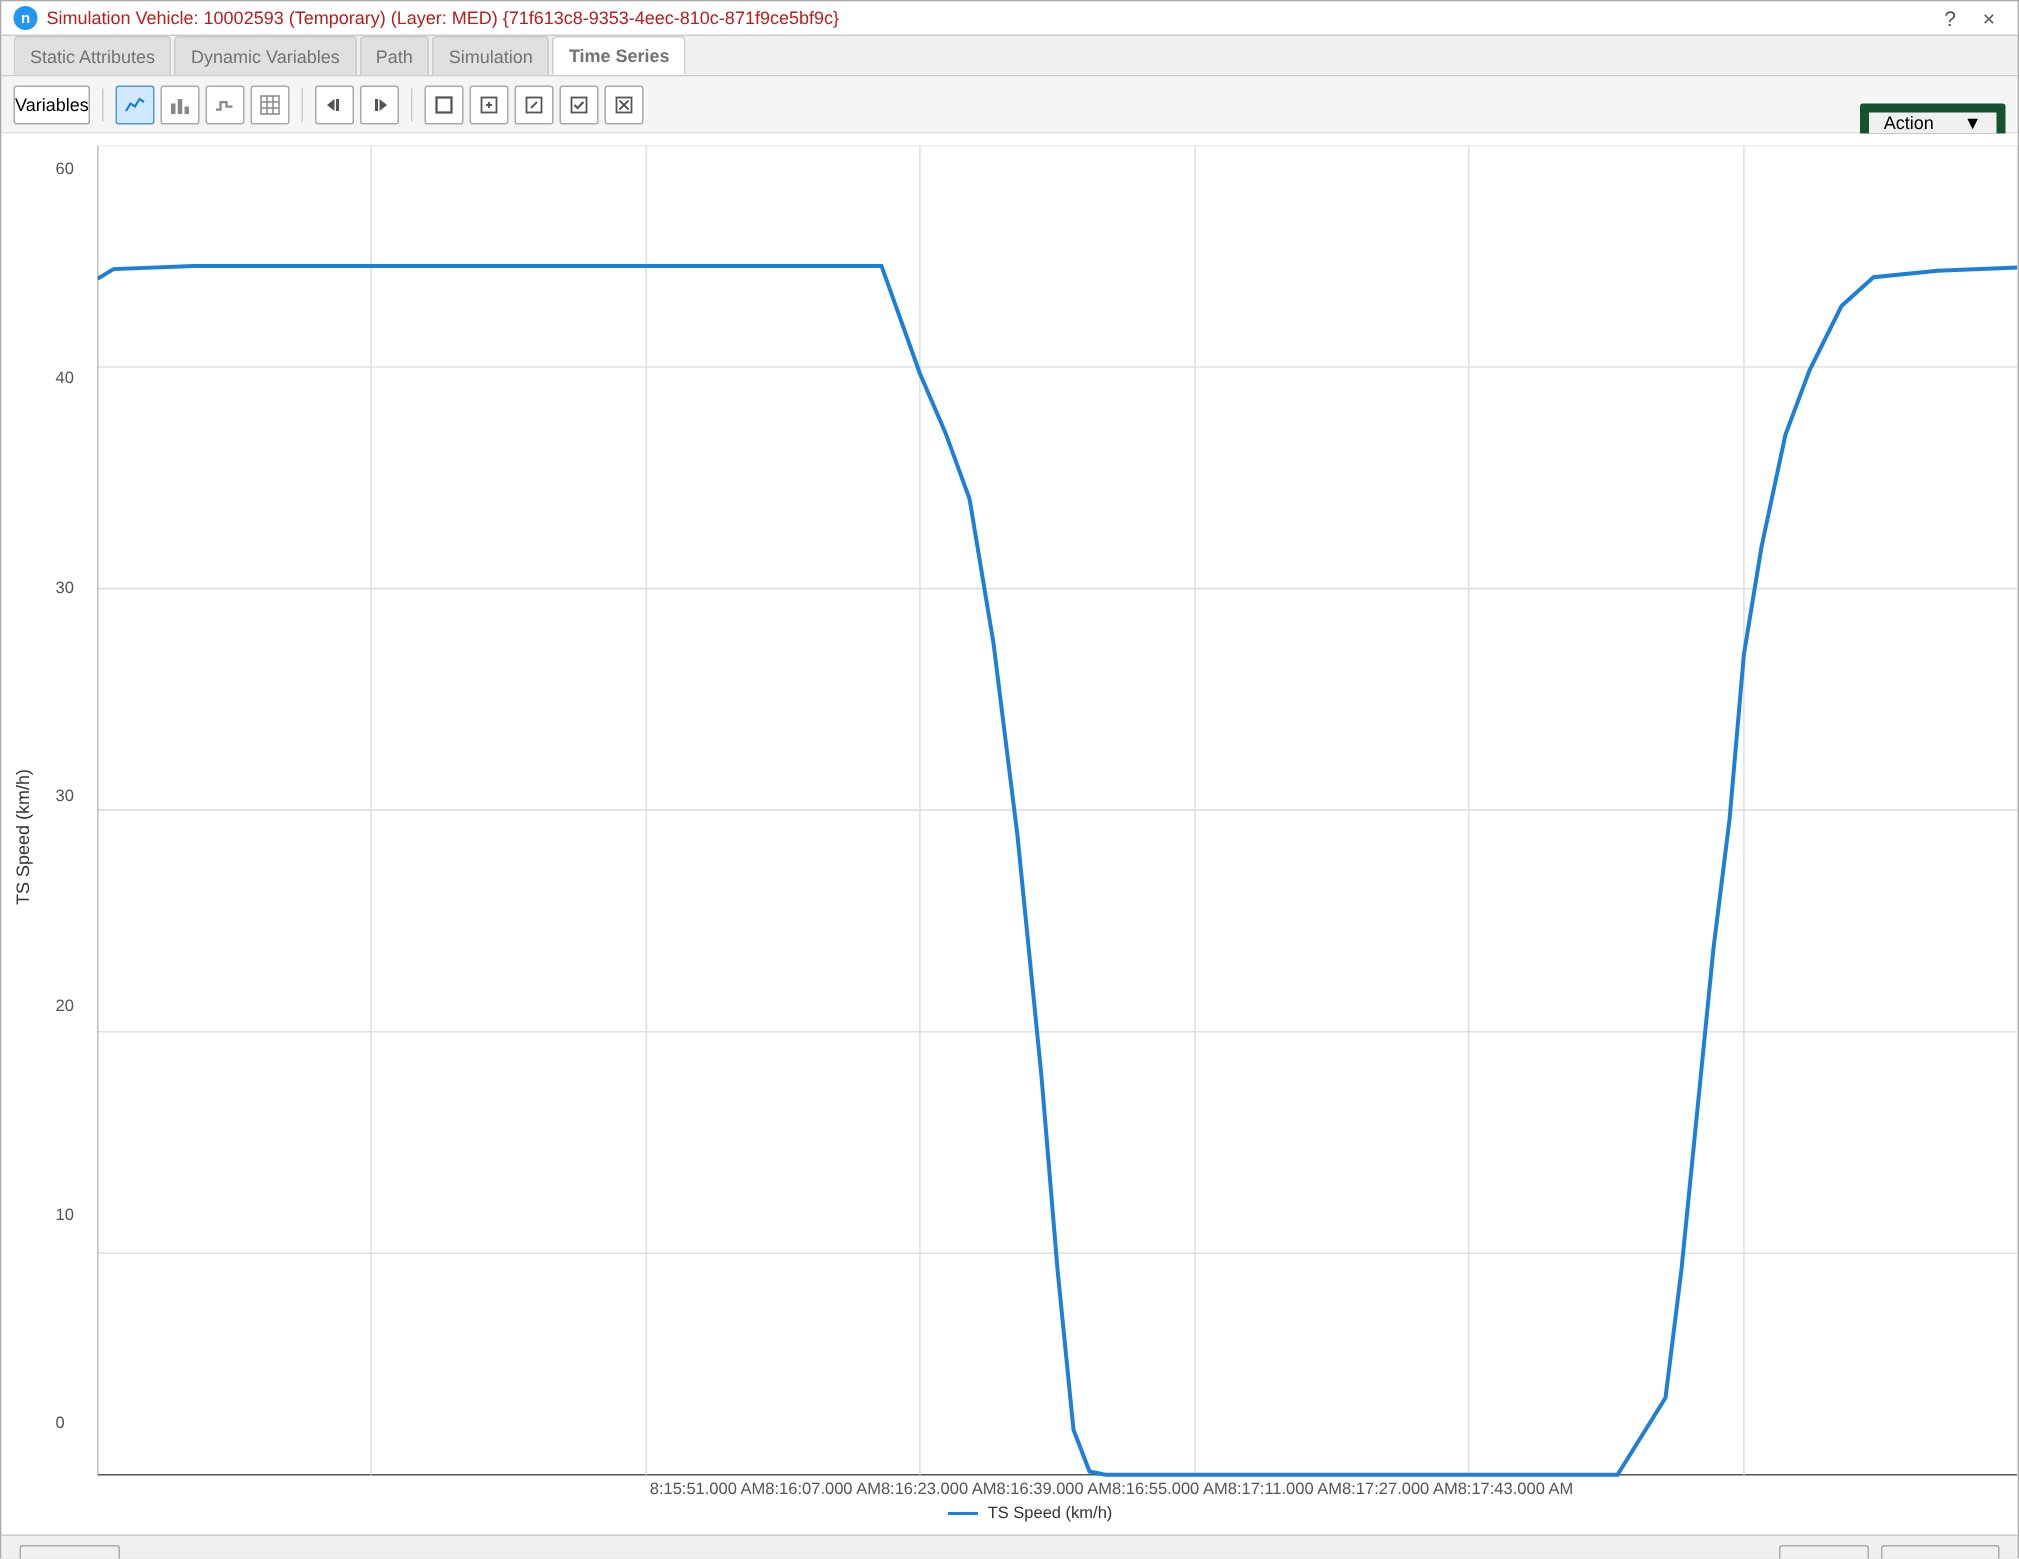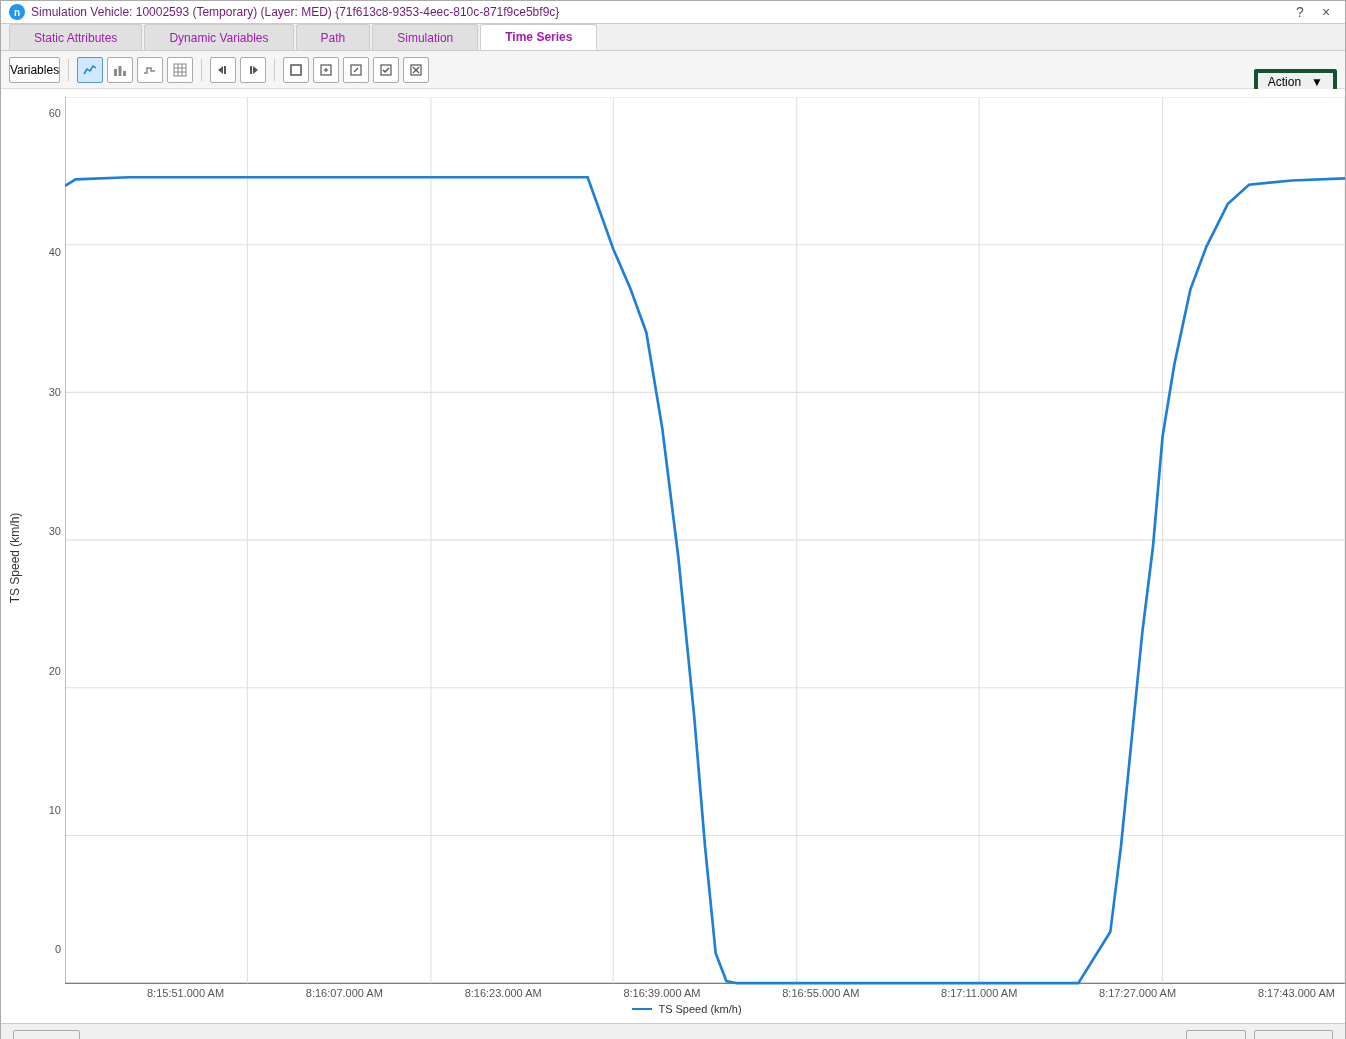--- a/index.html
+++ b/index.html
@@ -3,46 +3,46 @@
   <meta charset="utf-8">
   <style>
     * { box-sizing: border-box; margin: 0; padding: 0; }
     body { font-family: 'Segoe UI', Arial, sans-serif; font-size: 12px; background: #f0f0f0; color: #222; width: 1346px; height: 1039px; overflow: hidden; }
 
     .window { width: 1346px; height: 1039px; background: #f0f0f0; border: 1px solid #aaa; display: flex; flex-direction: column; }
 
     .title-bar { background: #fff; border-bottom: 1px solid #ccc; display: flex; align-items: center; padding: 0 8px; height: 32px; justify-content: space-between; }
     .title-bar-left { display: flex; align-items: center; gap: 6px; }
     .title-icon { width: 16px; height: 16px; background: #2196F3; border-radius: 50%; display: flex; align-items: center; justify-content: center; color: white; font-size: 10px; font-weight: bold; }
-    .title-text { font-size: 12px; color: #701a75; }
+    .title-text { font-size: 12px; color: #b91c1c; }
     .title-bar-right { display: flex; gap: 4px; }
     .title-btn { width: 22px; height: 22px; border: none; background: transparent; cursor: pointer; font-size: 14px; color: #555; display: flex; align-items: center; justify-content: center; }
 
     .tabs { background: #f0f0f0; border-bottom: 1px solid #ccc; display: flex; align-items: flex-end; padding: 0 8px; gap: 2px; height: 30px; }
-    .tab { padding: 4px 24px; background: #e0e0e0; border: 1px solid #ccc; border-bottom: none; cursor: pointer; font-size: 12px; color: #a21caf; border-radius: 3px 3px 0 0; height: 26px; display: flex; align-items: center; }
+    .tab { padding: 4px 10px; background: #e0e0e0; border: 1px solid #ccc; border-bottom: none; cursor: pointer; font-size: 12px; color: #737373; border-radius: 3px 3px 0 0; height: 26px; display: flex; align-items: center; }
     .tab.active { background: #fff; border-bottom: 1px solid #fff; font-weight: bold; }
 
     .toolbar { background: #f5f5f5; border-bottom: 1px solid #ddd; display: flex; align-items: center; padding: 4px 8px; gap: 4px; height: 38px; }
     .toolbar-btn { height: 26px; padding: 0 0; background: #fff; border: 1px solid #aaa; cursor: pointer; font-size: 12px; border-radius: 2px; display: flex; align-items: center; justify-content: center; }
     .toolbar-separator { width: 1px; background: #ccc; height: 22px; margin: 0 4px; }
     .toolbar-icon-btn { width: 26px; height: 26px; background: #fff; border: 1px solid #aaa; cursor: pointer; border-radius: 2px; display: flex; align-items: center; justify-content: center; font-size: 12px; }
     .toolbar-icon-btn.active { background: #d0e8ff; border-color: #5599cc; }
     .toolbar-spacer { flex: 1; }
-    .action-btn { height: 26px; padding: 0 10px; background: #f0f0f0; border: 4px solid #14532d; cursor: pointer; font-size: 12px; border-radius: 2px; display: flex; align-items: center; gap: 10px; margin-top: 24px; }
+    .action-btn { height: 26px; padding: 0 10px; background: #f0f0f0; border: 6px solid #14532d; cursor: pointer; font-size: 12px; border-radius: 2px; display: flex; align-items: center; gap: 20px; margin-top: 24px; }
 
     .chart-area { flex: 1; background: #fff; display: flex; flex-direction: column; padding: 8px 0 4px 0; }
     .chart-inner { flex: 1; display: flex; }
     .y-axis-label { writing-mode: vertical-rl; transform: rotate(180deg); font-size: 12px; color: #333; display: flex; align-items: center; justify-content: center; padding: 0 4px; width: 28px; }
     .chart-with-yaxis { flex: 1; display: flex; flex-direction: column; }
     .chart-canvas-area { flex: 1; display: flex; }
-    .y-ticks { display: flex; flex-direction: column; justify-content: space-between; padding: 10px 4px 30px 8px; text-align: right; font-size: 11px; color: #555; width: 36px; }
+    .y-ticks { display: flex; flex-direction: column; justify-content: space-between; padding: 10px 4px 30px 8px; text-align: left; font-size: 11px; color: #555; width: 36px; }
     .chart-svg-container { flex: 1; position: relative; }
     .chart-svg-container svg { width: 100%; height: 100%; }
     .x-axis-area { display: flex; padding: 0 0 0 72px; }
-    .x-ticks { flex: 1; display: flex; justify-content: space-between; font-size: 11px; color: #555; padding: 2px 10px 0 10px; }
+    .x-ticks { flex: 1; display: flex; justify-content: center; font-size: 11px; color: #555; padding: 2px 10px 0 10px; }
 
     .legend-area { display: flex; justify-content: center; align-items: center; padding: 4px 0; gap: 6px; }
     .legend-line { width: 20px; height: 2px; background: #1e7fd8; }
     .legend-text { font-size: 11px; color: #333; }
 
     .footer { background: #f0f0f0; border-top: 1px solid #ccc; display: flex; align-items: center; justify-content: space-between; padding: 6px 12px; height: 44px; }
     .footer-right { display: flex; gap: 8px; }
     .footer-btn { height: 28px; padding: 0 20px; background: #f0f0f0; border: 1px solid #aaa; cursor: pointer; font-size: 12px; border-radius: 2px; }
   </style>
 </head>

